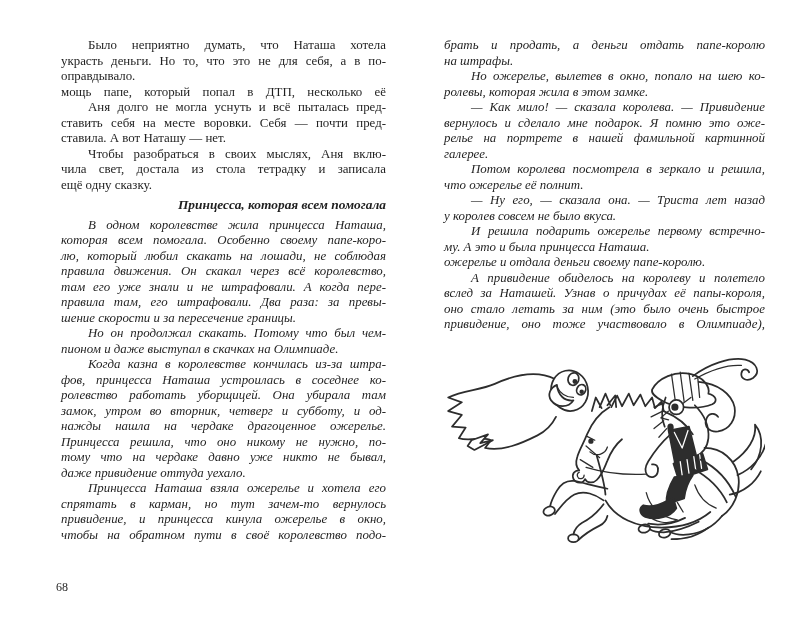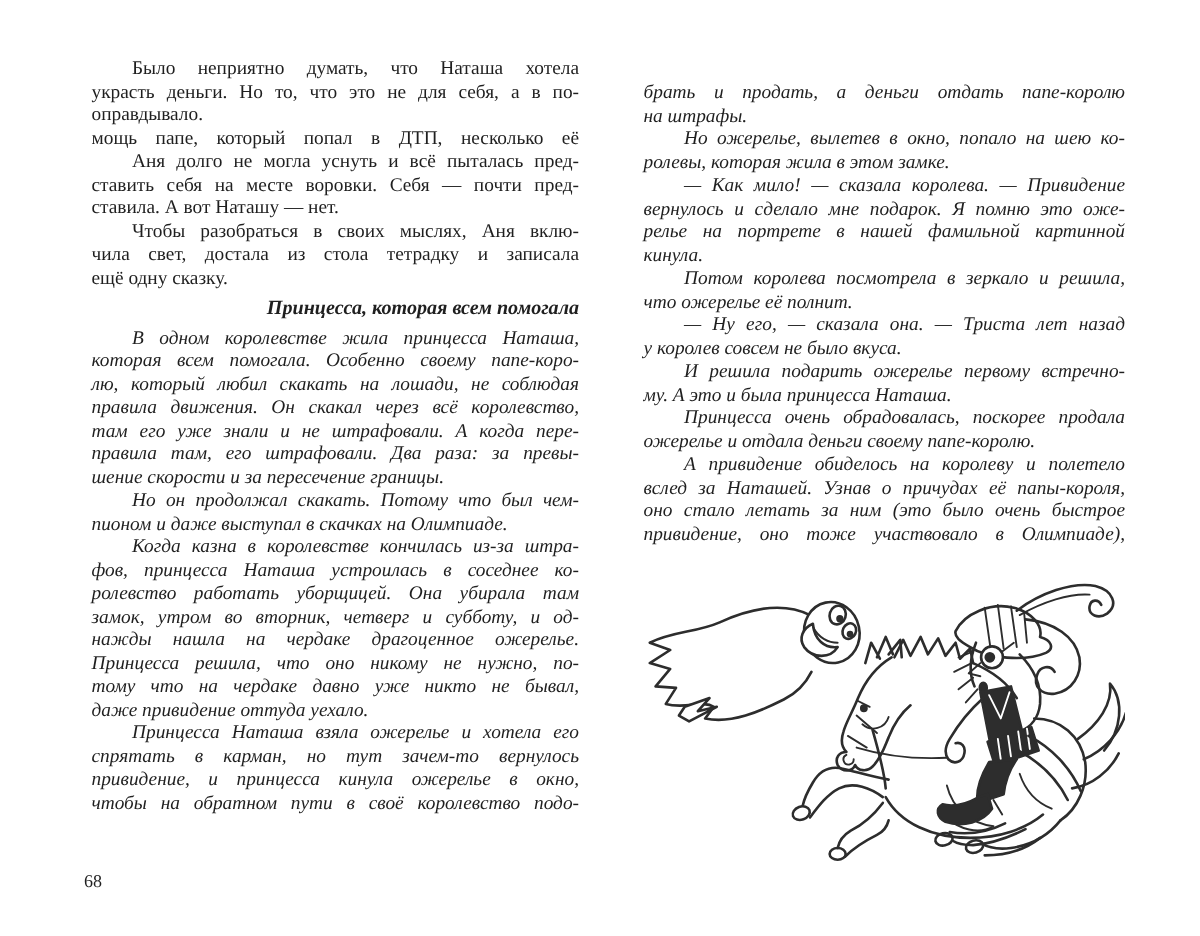--- a/index.html
+++ b/index.html
@@ -6,21 +6,21 @@
   body {
     width:800px; height:624px;
     background:var(--paper,#fff);
     font-family:"Liberation Serif","DejaVu Serif",serif;
     color:var(--ink,#1f1f1f);
     overflow:hidden;
   }
   .spread { position:relative; width:800px; height:624px; background:var(--paper,#fff); }
   .page { position:absolute; top:38px; }
   .page-left  { left:61px;  width:325px; }
-  .page-right { left:429px; width:321px;margin-top:16px; }
+  .page-right { left:444px; width:321px; }
   .line {
     font-size:12.9px; line-height:15.5px;
     text-align:justify; text-align-last:justify;
   }
   .line.end { text-align-last:auto; }
   .line.indent { text-indent:27px; }
   .story .line { font-style:italic; }
   .story-title {
     margin:4px 0 5px 0;
     font-size:13.4px; line-height:15.5px;
@@ -90,28 +90,27 @@
 
   <div class="page page-right">
     <div class="story">
         <div class="line">брать и продать, а деньги отдать папе-королю</div>
         <div class="line end">на штрафы.</div>
         <div class="line indent">Но ожерелье, вылетев в окно, попало на шею ко-</div>
         <div class="line end">ролевы, которая жила в этом замке.</div>
         <div class="line indent">— Как мило! — сказала королева. — Привидение</div>
         <div class="line">вернулось и сделало мне подарок. Я помню это оже-</div>
         <div class="line">релье на портрете в нашей фамильной картинной</div>
-        <div class="line end">кинула.</div>
+        <div class="line end">галерее.</div>
         <div class="line indent">Потом королева посмотрела в зеркало и решила,</div>
         <div class="line end">что ожерелье её полнит.</div>
         <div class="line indent">— Ну его, — сказала она. — Триста лет назад</div>
         <div class="line end">у королев совсем не было вкуса.</div>
         <div class="line indent">И решила подарить ожерелье первому встречно-</div>
         <div class="line end">му. А это и была принцесса Наташа.</div>
-        <div class="line indent">Принцесса очень обрадовалась, поскорее продала</div>
         <div class="line end">ожерелье и отдала деньги своему папе-королю.</div>
         <div class="line indent">А привидение обиделось на королеву и полетело</div>
         <div class="line">вслед за Наташей. Узнав о причудах её папы-короля,</div>
         <div class="line">оно стало летать за ним (это было очень быстрое</div>
         <div class="line">привидение, оно тоже участвовало в Олимпиаде),</div>
       </div>
 
     <figure class="illustration" role="img" style="margin:14px 0 0 0;" aria-label="Привидение летит за королём, скачущим на лошади">
       <svg viewBox="0 0 330 240" xmlns="http://www.w3.org/2000/svg">
 

